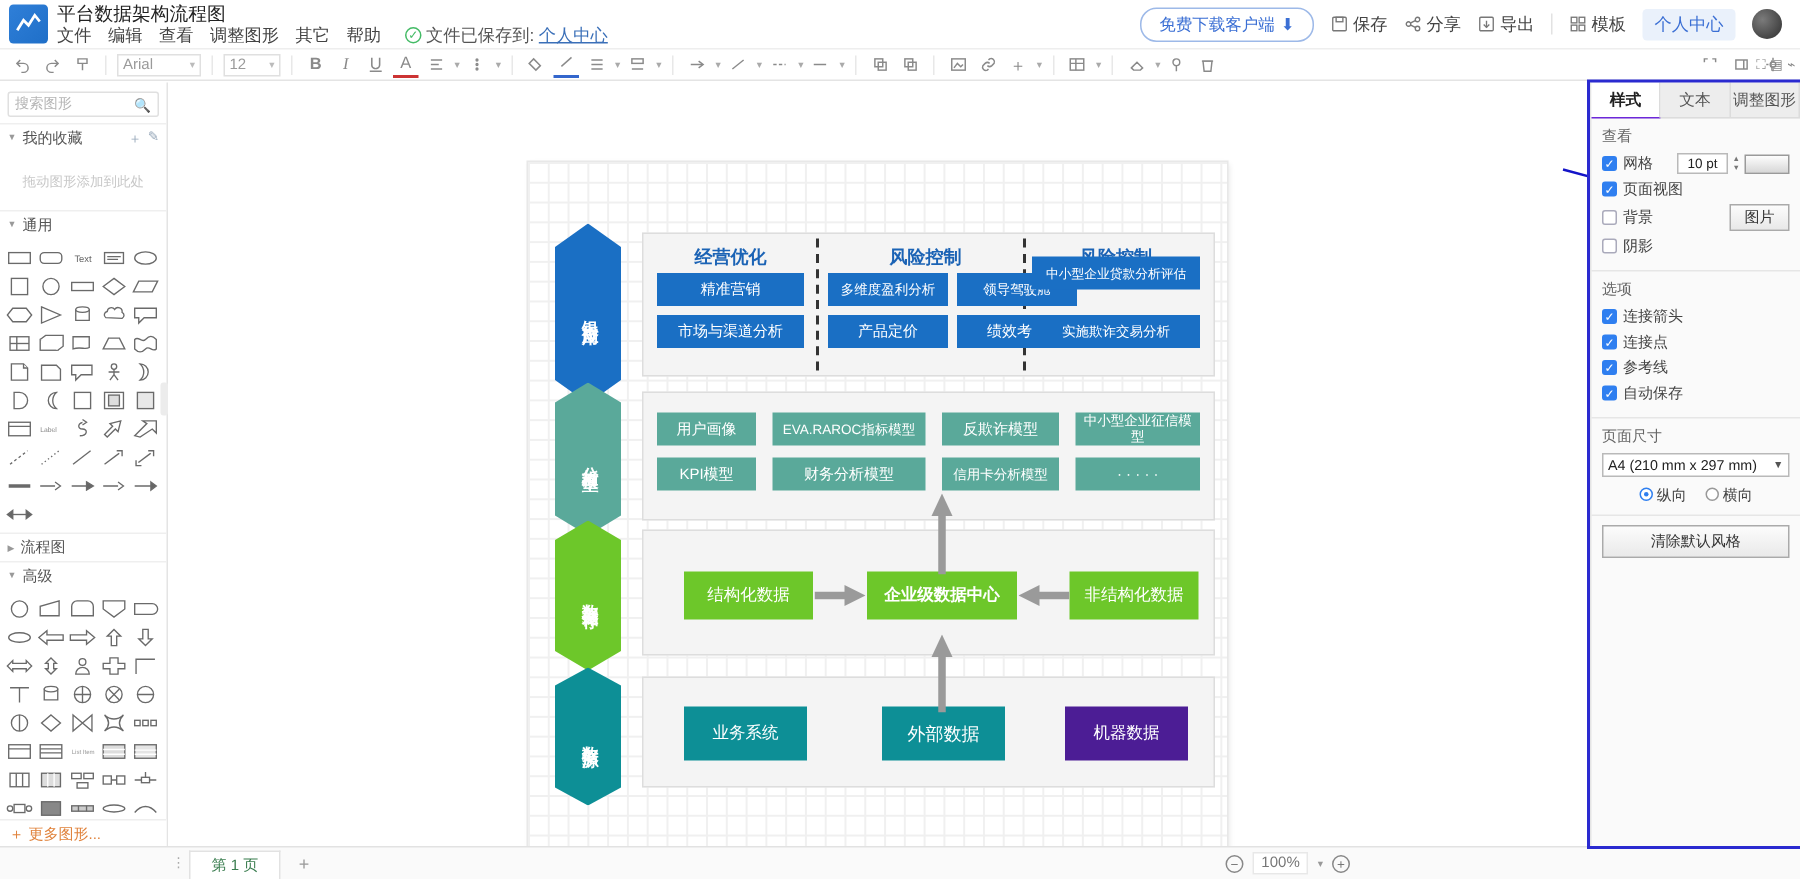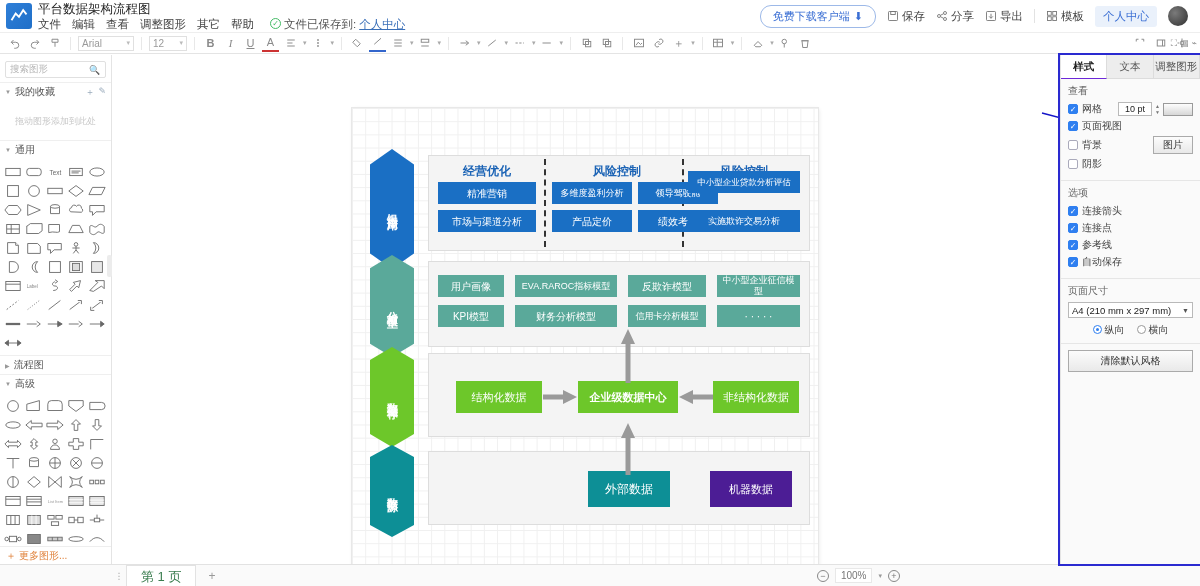--- a/index.html
+++ b/index.html
@@ -132,21 +132,21 @@
   .wide-btn { margin:6px 7px; border:1px solid #aaa; background:linear-gradient(#fcfcfc,#e9e9e9);
               font-size:10px; text-align:center; padding:3px 0; color:#333; }
   .rp-corner { position:absolute; right:3px; top:-17px; display:flex; gap:3px; color:#888; font-size:9px; }
 
   
   .status { position:absolute; left:0; right:0; bottom:0; height:22px;
             border-top:1px solid #e2e2e2; background:#fafafa; display:flex; align-items:center; }
   .st-left { width:112px; }
   .pg-dots { width:14px; text-align:center; color:#aaa; font-size:9px; }
   .pg-tab { background:#fff; border:1px solid #e2e2e2; border-bottom:none;
-            padding:2px 14px; font-size:13px; color:#3a7d4f; margin-bottom:-1px; }
+            padding:2px 14px; font-size:10px; color:#3a7d4f; margin-bottom:-1px; }
   .pg-add { margin-left:12px; color:#999; font-size:12px; }
   .st-right { margin-left:auto; display:flex; align-items:center; gap:6px;
               padding-right:300px; color:#777; font-size:10.5px; }
   .zoom-ico { width:12px; height:12px; border:1.2px solid #888; border-radius:50%;
               display:inline-flex; align-items:center; justify-content:center; font-size:9px; color:#777; }
   .zoom-val { background:#fff; border:1px solid #e8e8e8; padding:1px 5px; font-size:10px; }
 </style>
 </head>
 <body>
 
@@ -1015,20 +1015,21 @@
       </svg>
       <svg style="position:absolute;left:250px;top:174px;width:16px;height:54px;" viewBox="0 0 16 54">
         <line x1="8" y1="54" x2="8" y2="14" stroke="#9a9a9a" stroke-width="5"></line>
           <polygon points="8,0 1,15 15,15" fill="#9a9a9a"></polygon>
       </svg>
 
       <div class="band" style="top:296px;width:382px;height:74px;"></div>
       <div class="chev" style="top:290px;height:92px;background:#0d8f96;clip-path:polygon(50% 0,100% 13%,100% 87%,50% 100%,0 87%,0 13%);">
         <span>数据源</span>
       </div>
+      <div class="bx" style="left:86px;top:316px;width:82px;height:36px;background:#0d8f96;font-size:11px;">业务系统</div>
       <div class="bx" style="left:218px;top:316px;width:82px;height:36px;background:#0d8f96;font-size:12px;">外部数据</div>
       <div class="bx" style="left:340px;top:316px;width:82px;height:36px;background:#4c1d95;font-size:11px;">机器数据</div>
       <svg style="position:absolute;left:250px;top:268px;width:16px;height:52px;" viewBox="0 0 16 52">
         <line x1="8" y1="52" x2="8" y2="14" stroke="#9a9a9a" stroke-width="5"></line>
           <polygon points="8,0 1,15 15,15" fill="#9a9a9a"></polygon>
       </svg>
     </div>
   </div>
 
   <div class="right">

